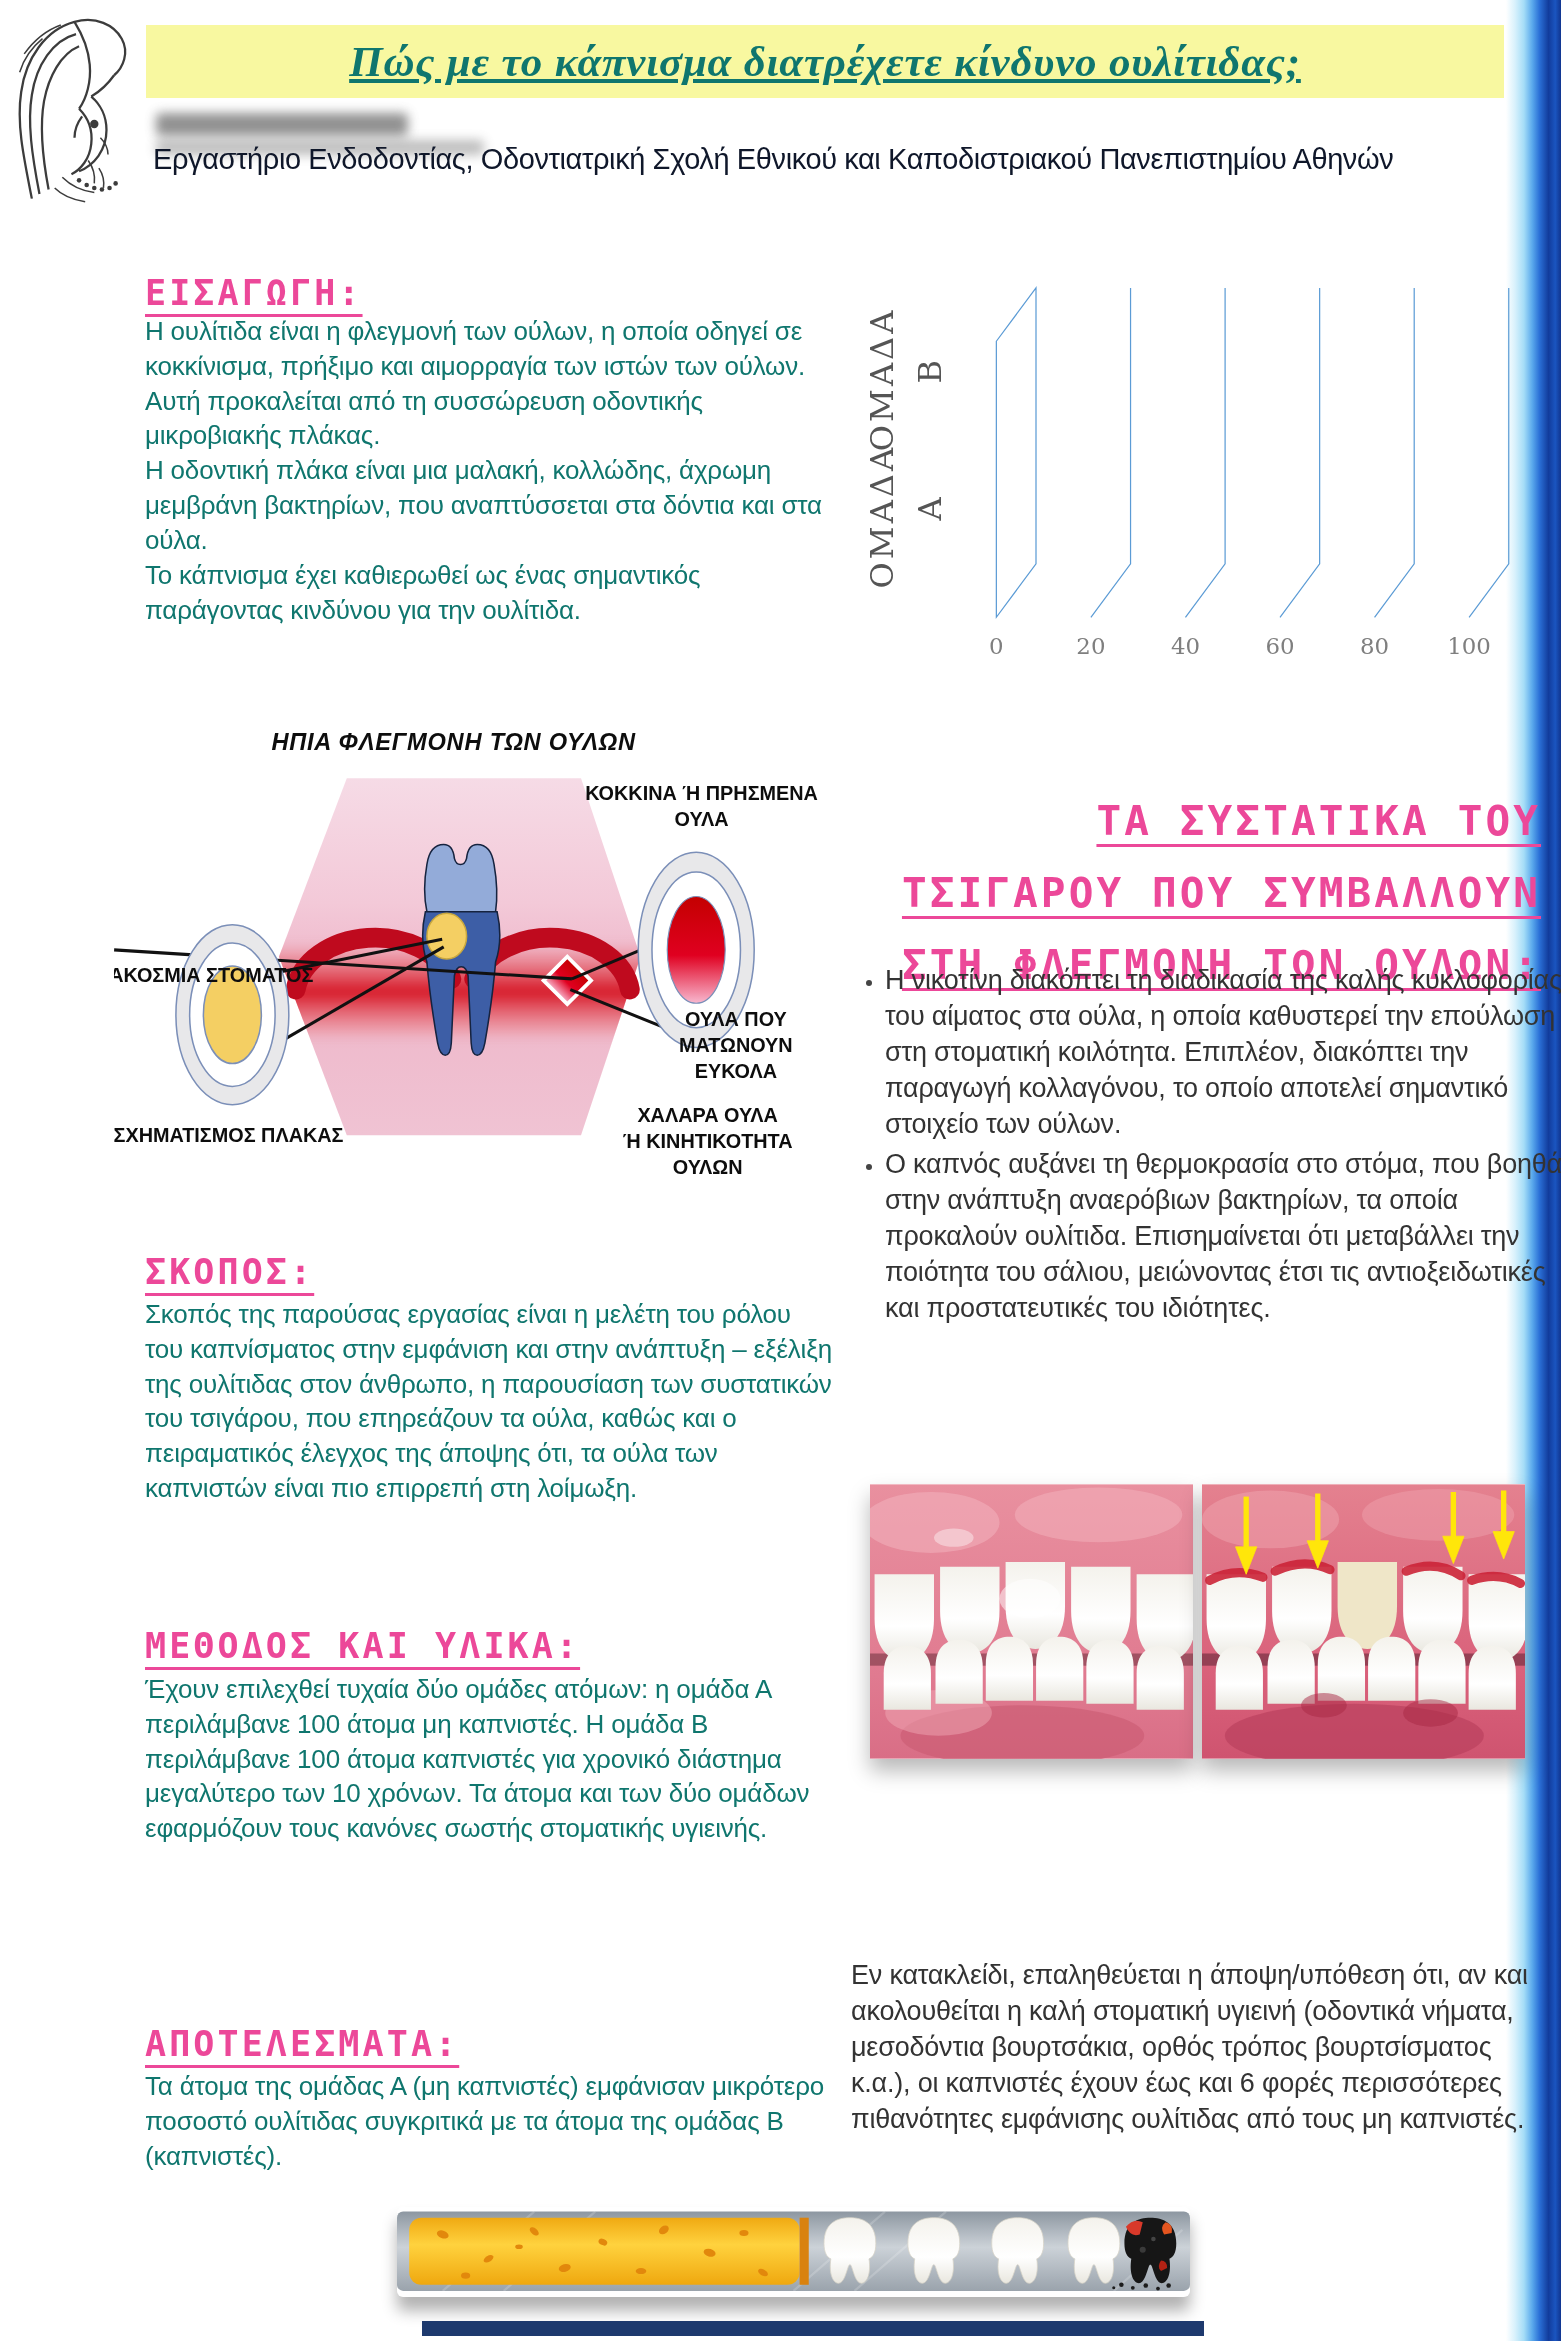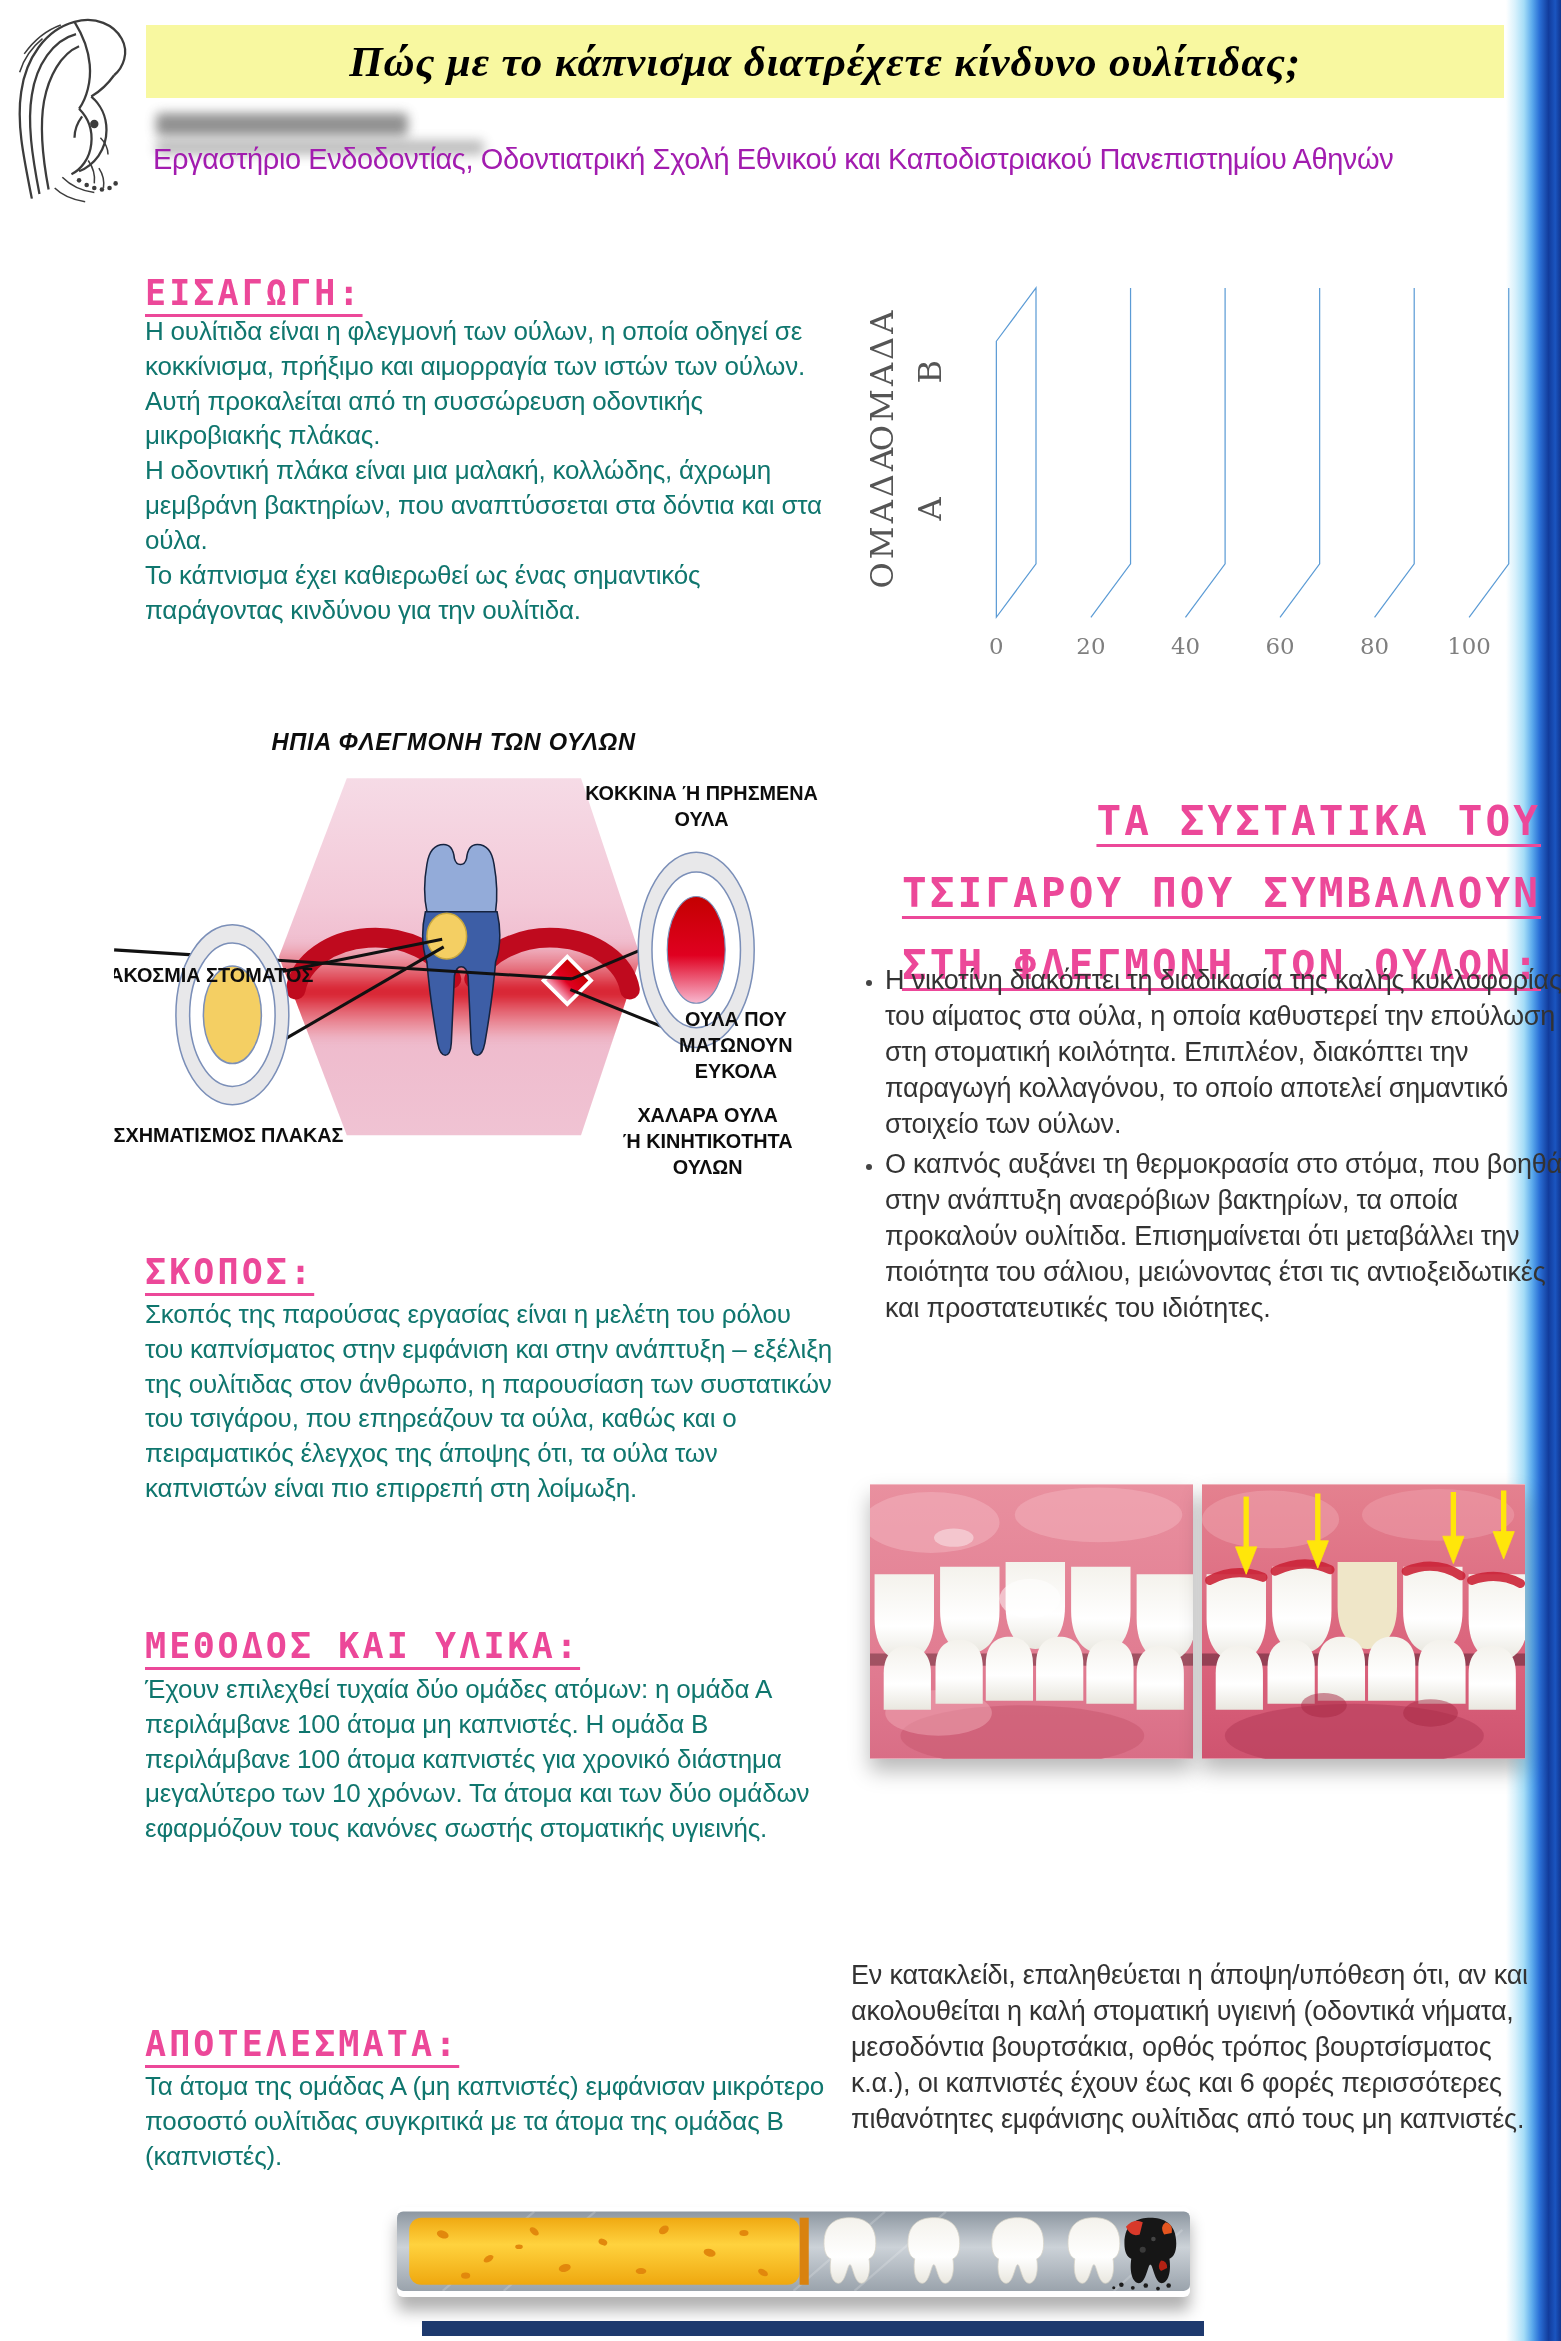--- a/index.html
+++ b/index.html
@@ -8,25 +8,25 @@
     font-family:"Liberation Sans", sans-serif;color:#1f1f1f;
   }
   .abs{position:absolute;}
   
   #banner{
     left:146px;top:25px;width:1358px;height:73px;background:#f8f8a0;
     display:flex;align-items:center;justify-content:center;
   }
   #poster-title{
     font-family:"Liberation Serif", serif;font-style:italic;font-weight:bold;
-    font-size:43px;color:#000000;letter-spacing:0.8px;white-space:nowrap;
+    font-size:43px;color:#0f766e;letter-spacing:0.8px;white-space:nowrap;text-decoration:underline;
   }
   .blur-blob{background:#6d6d6d;filter:blur(5.3px);border-radius:4.6px;opacity:.75;}
   #affiliation{
-    left:153px;top:143px;width:1373px;font-size:29px;color:#a21caf;
+    left:153px;top:143px;width:1373px;font-size:29px;color:#0f172a;
     letter-spacing:-0.4px;white-space:nowrap;
   }
   
   .h-blue{
     font-family:"DejaVu Sans Mono", monospace;font-weight:bold;color:#ec4899;
     text-decoration:underline;text-decoration-thickness:3.1px;text-underline-offset:9.2px;
     letter-spacing:3.1px;font-size:35px;line-height:1.75;white-space:pre-line;
   }
   .body-text{
     font-size:26px;line-height:1.34;color:#0f766e;white-space:pre-line;letter-spacing:-0.2px;

